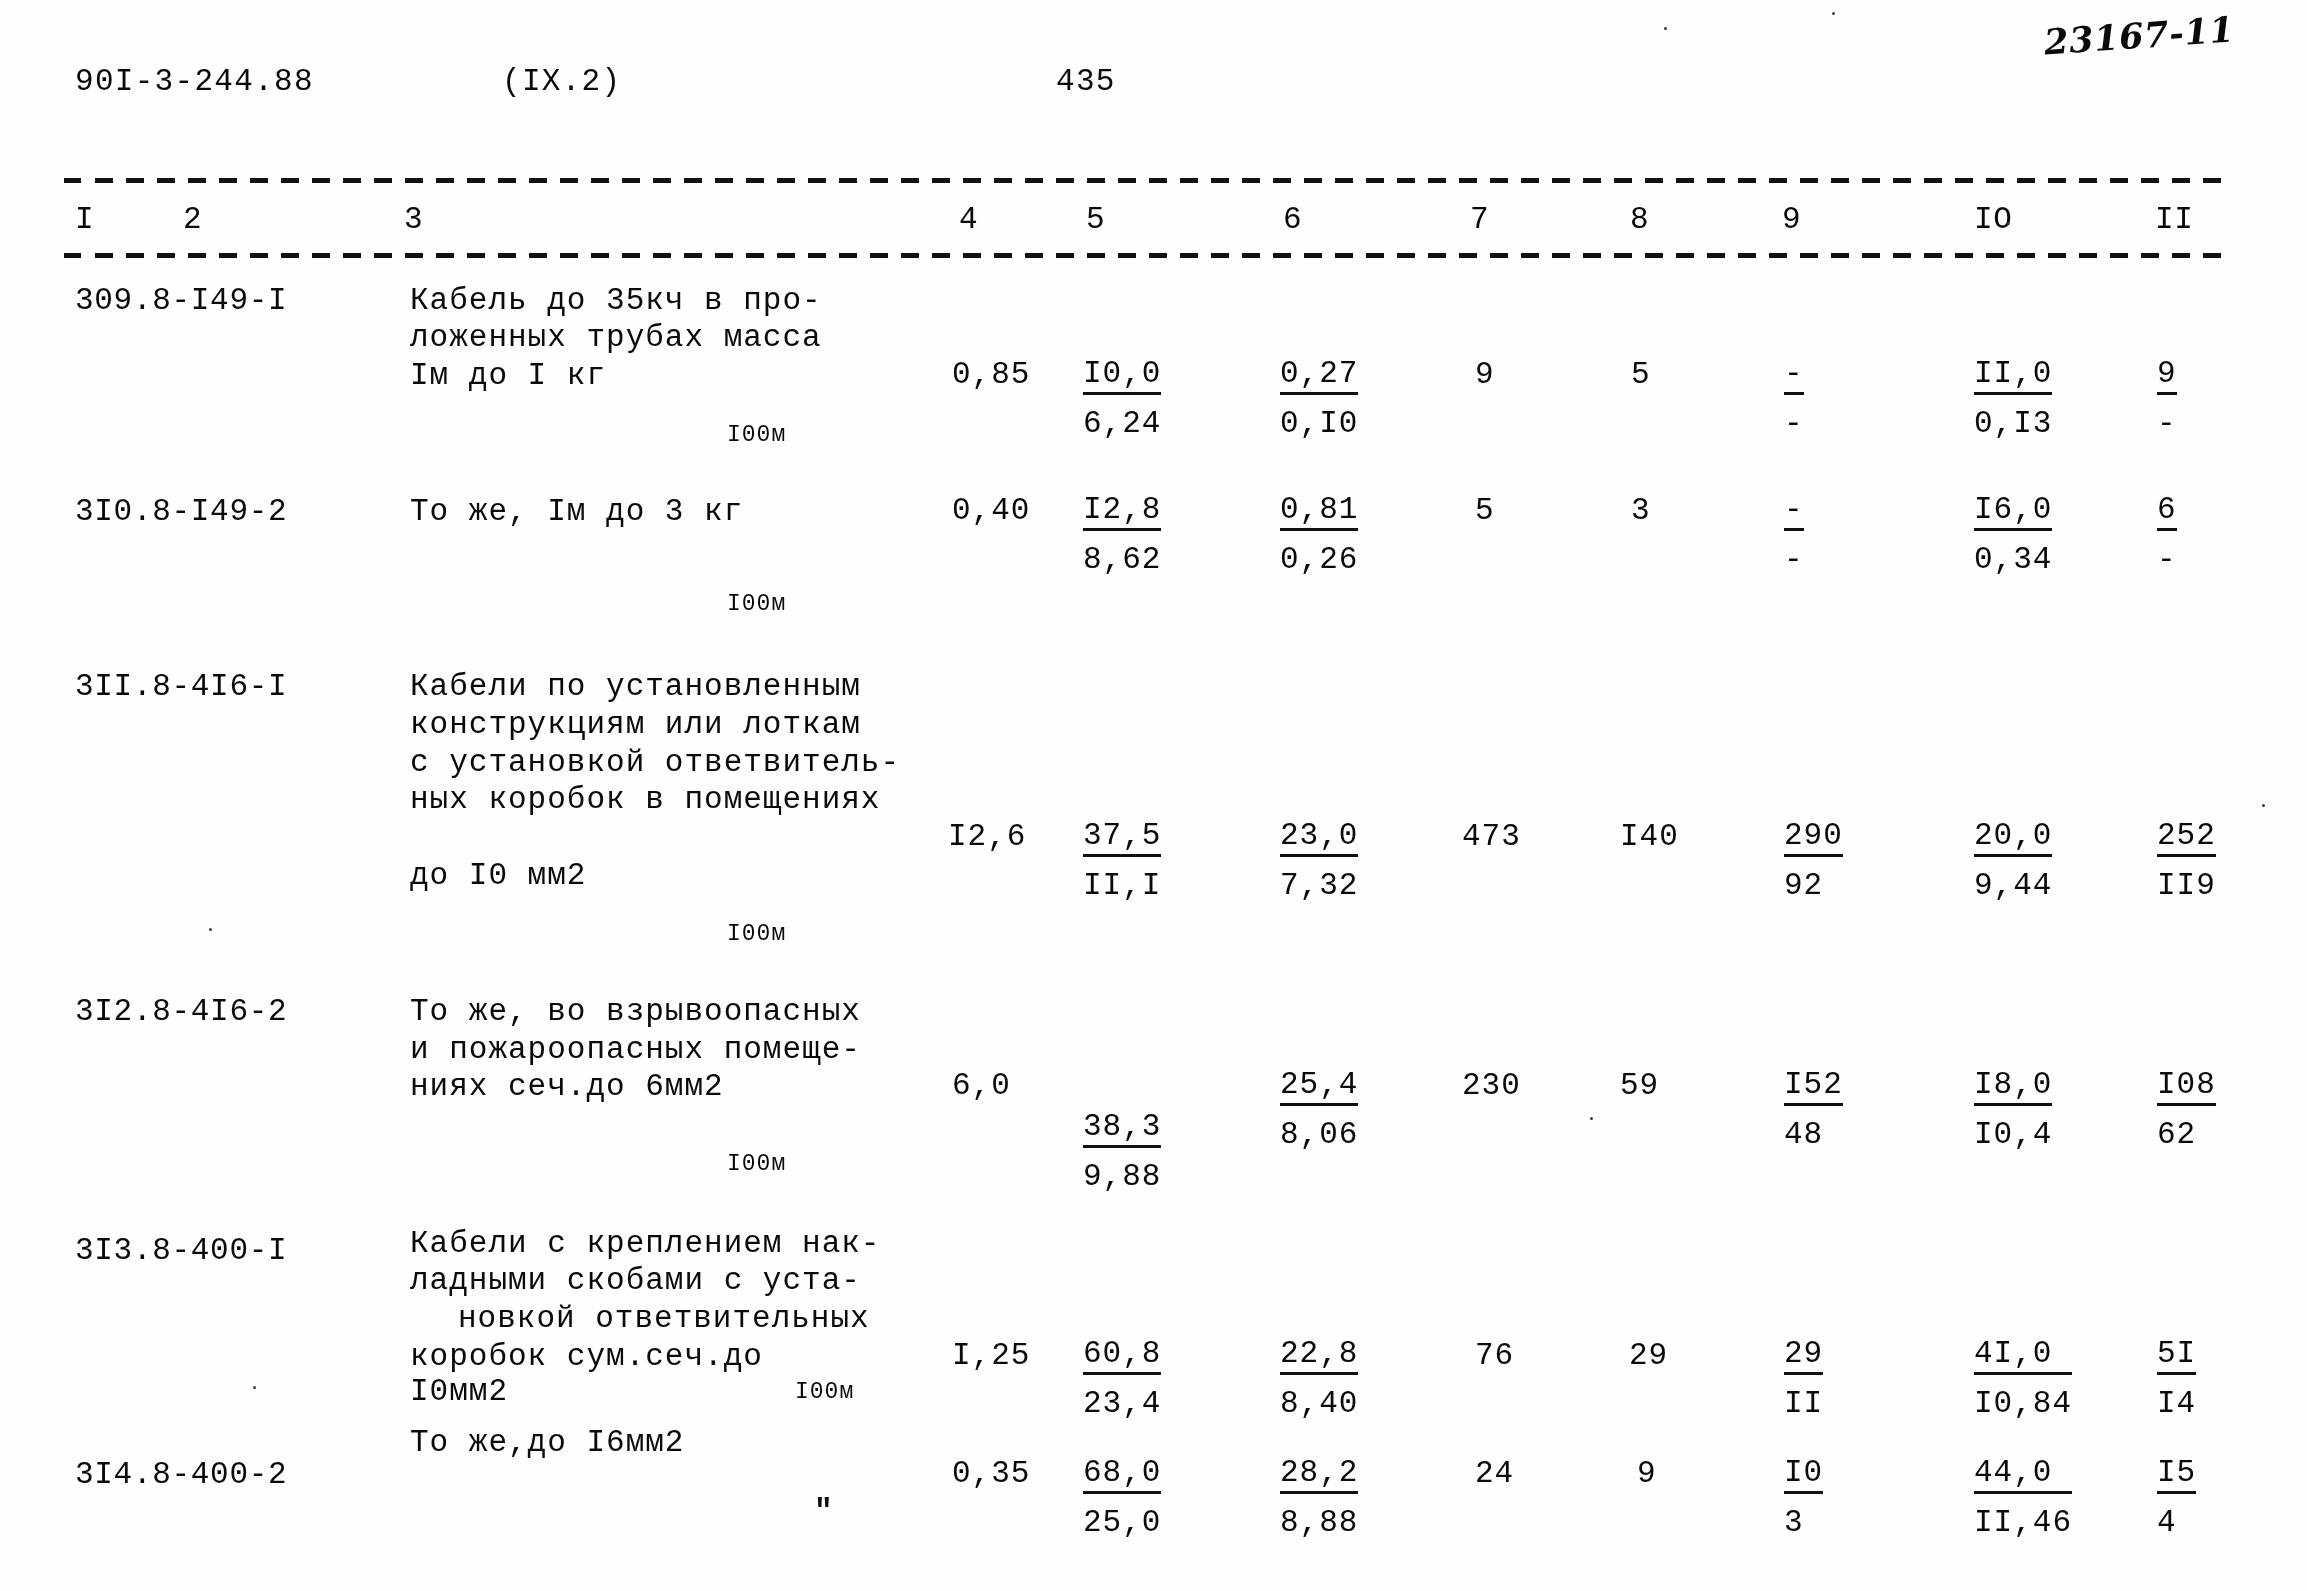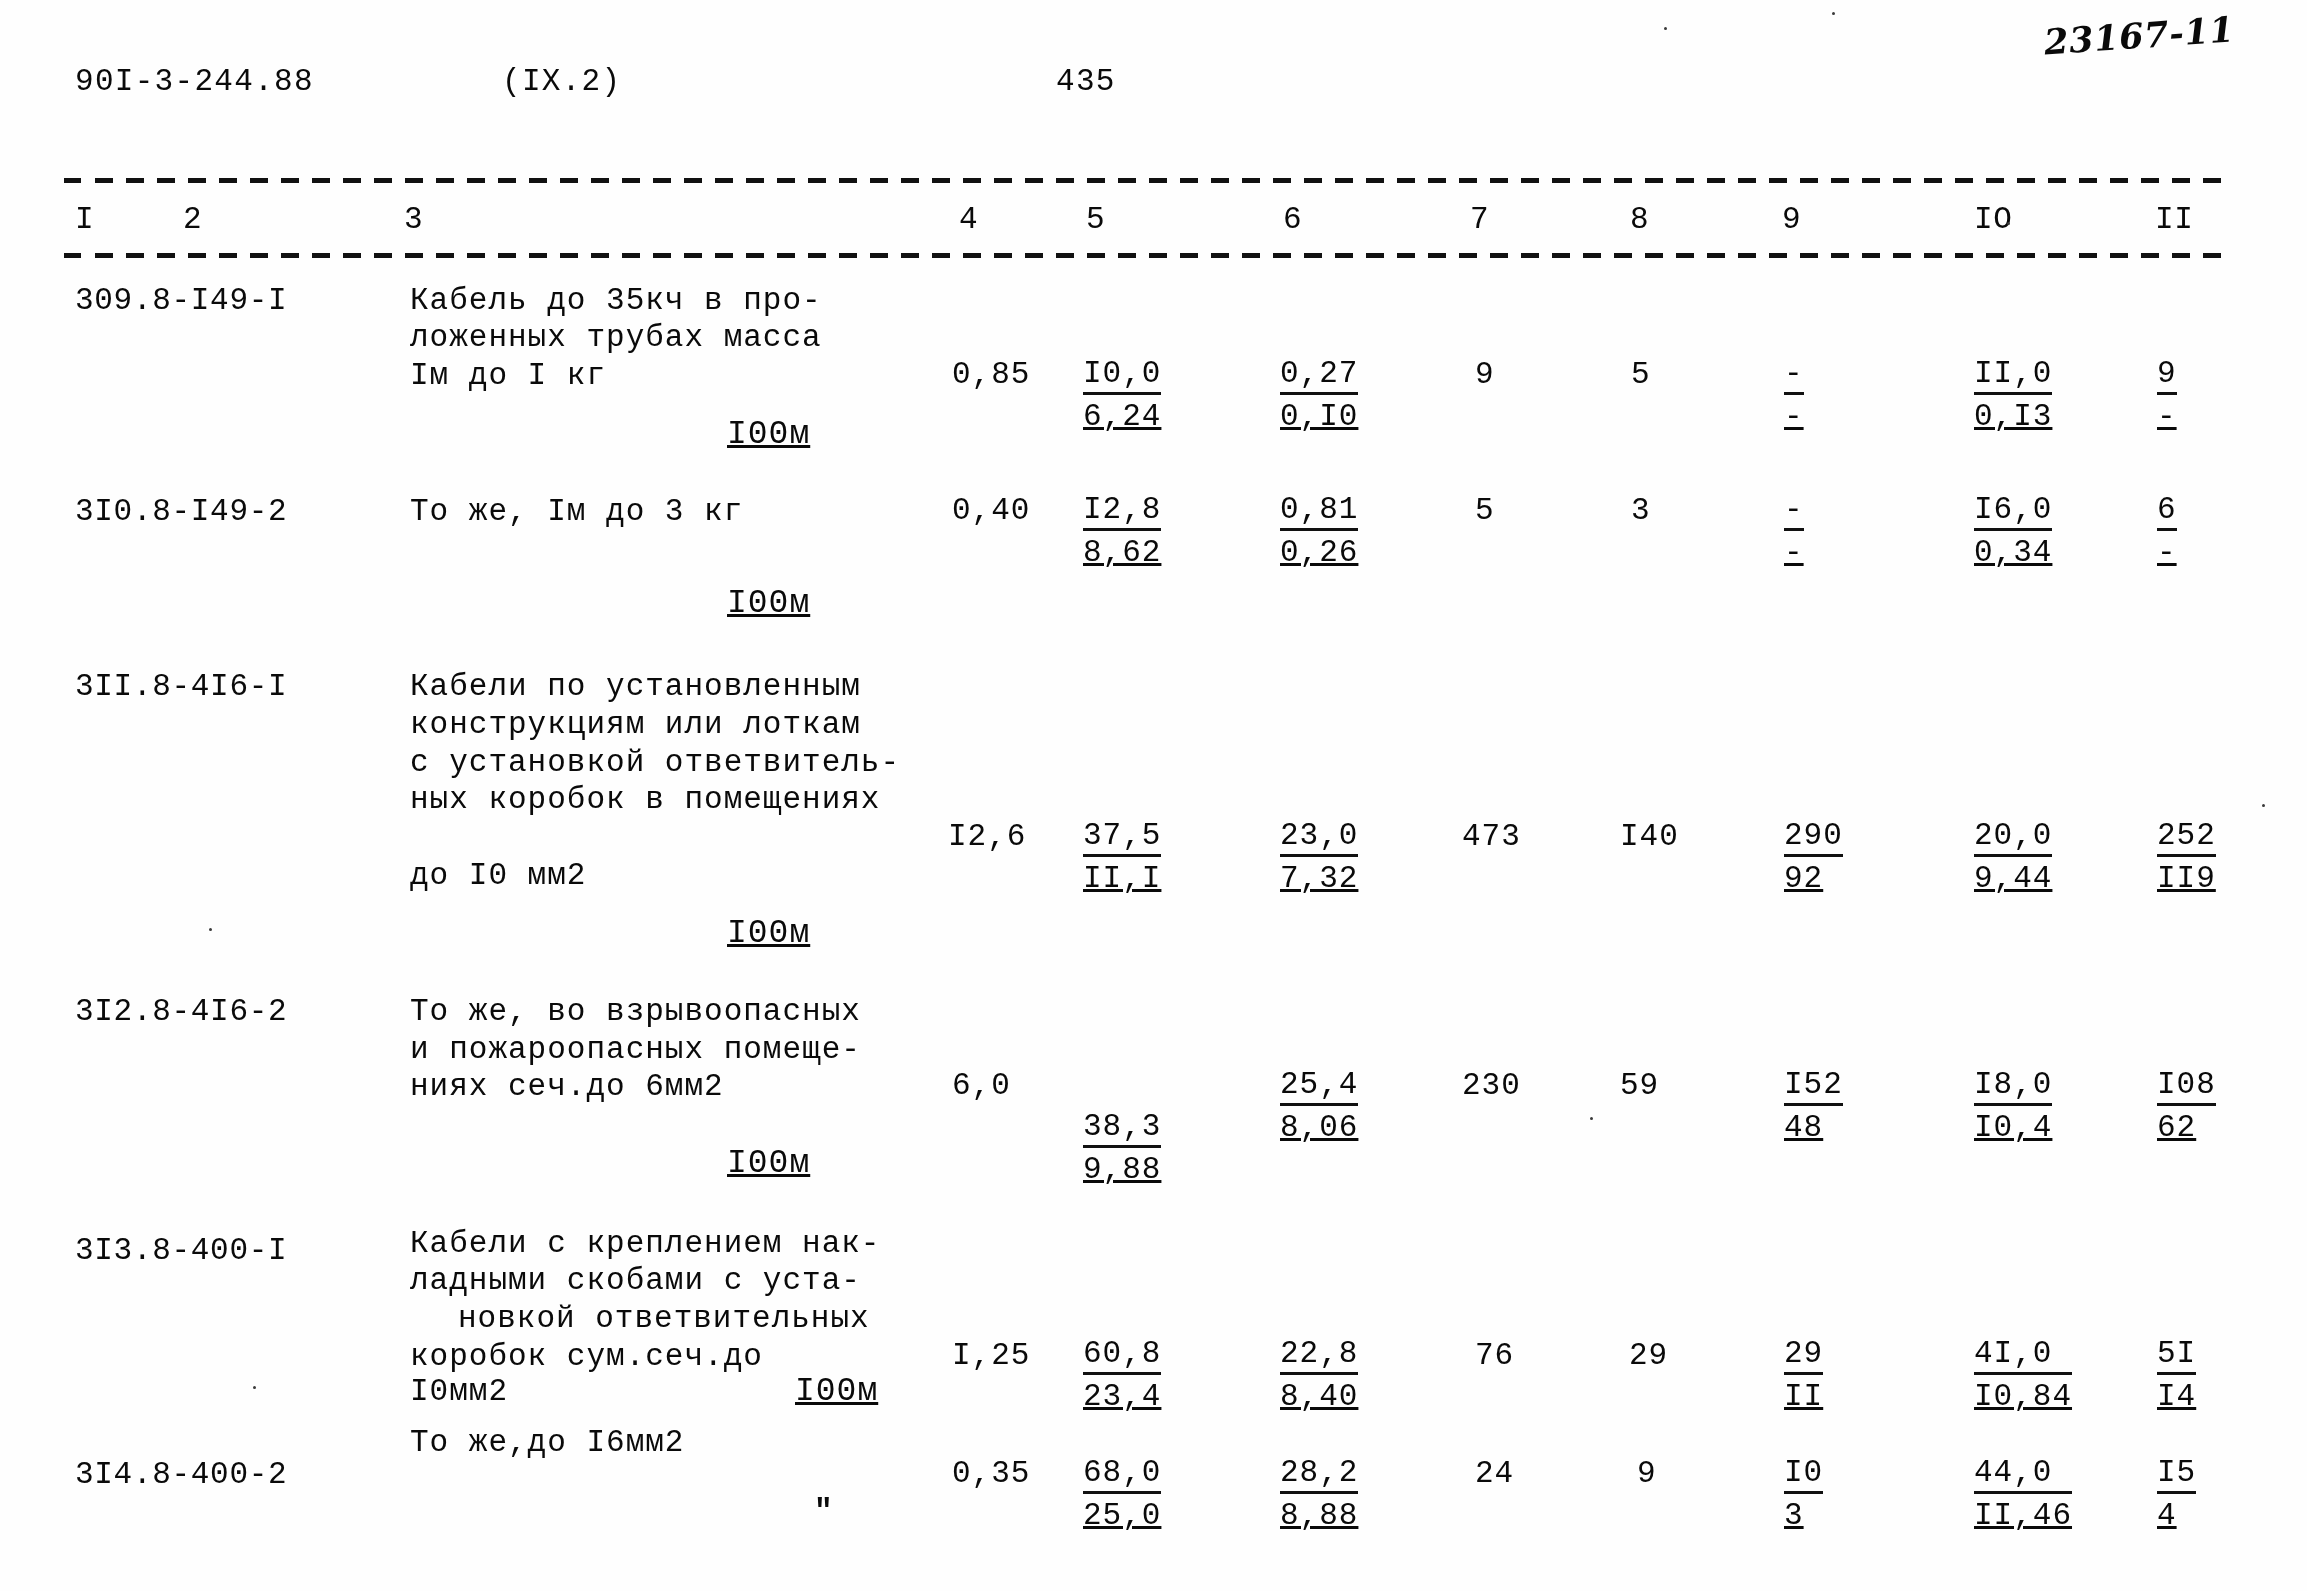--- a/index.html
+++ b/index.html
@@ -82,40 +82,39 @@
   
   .cell {
     position: absolute;
     font-size: 31px;
     line-height: 38px;
     letter-spacing: 1px;
     white-space: pre;
   }
   .code   { font-size: 31px; letter-spacing: 0.7px; }
   .desc   { font-size: 31px; letter-spacing: 1px; }
-  .unit   { font-size: 33px; letter-spacing: 1px; text-decoration: underline; }
+  .unit   { font-size: 23px; letter-spacing: 1px; }
 
   .frac {
     position: absolute;
     font-size: 31px;
     letter-spacing: 1px;
     text-align: left;
     white-space: nowrap;
   }
   .frac .top {
     display: block;
     border-bottom: 3.4px solid #111;
     padding-bottom: 1.3px;
     line-height: 35px;
   }
   .frac .bot {
     display: block;
-    padding-top: 4px;
+    padding-top: 11px;
     line-height: 35px;
-    text-decoration: underline;
   }
 
   .plain-num {
     position: absolute;
     font-size: 31px;
     letter-spacing: 1px;
     white-space: nowrap;
   }
 
   .ditto {

